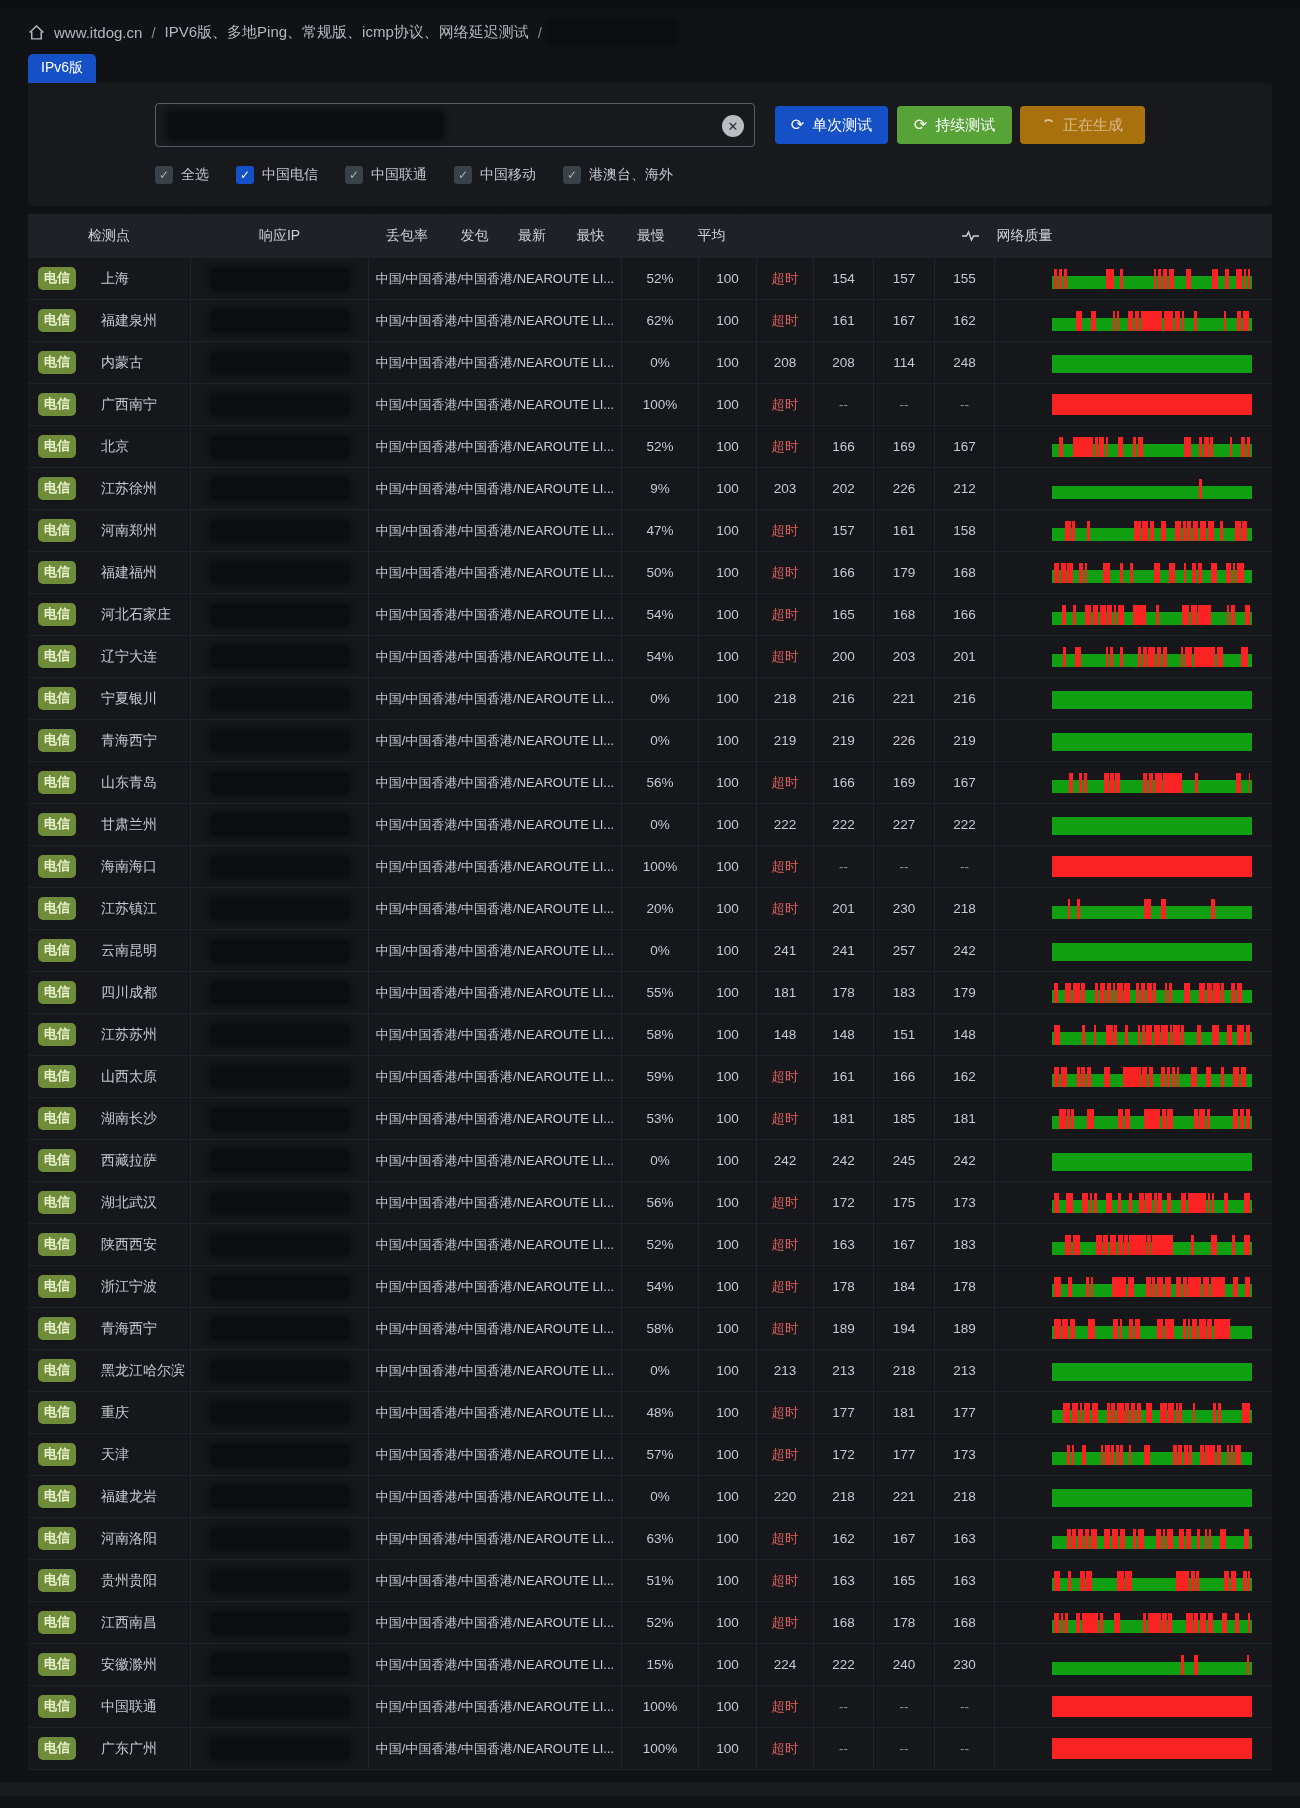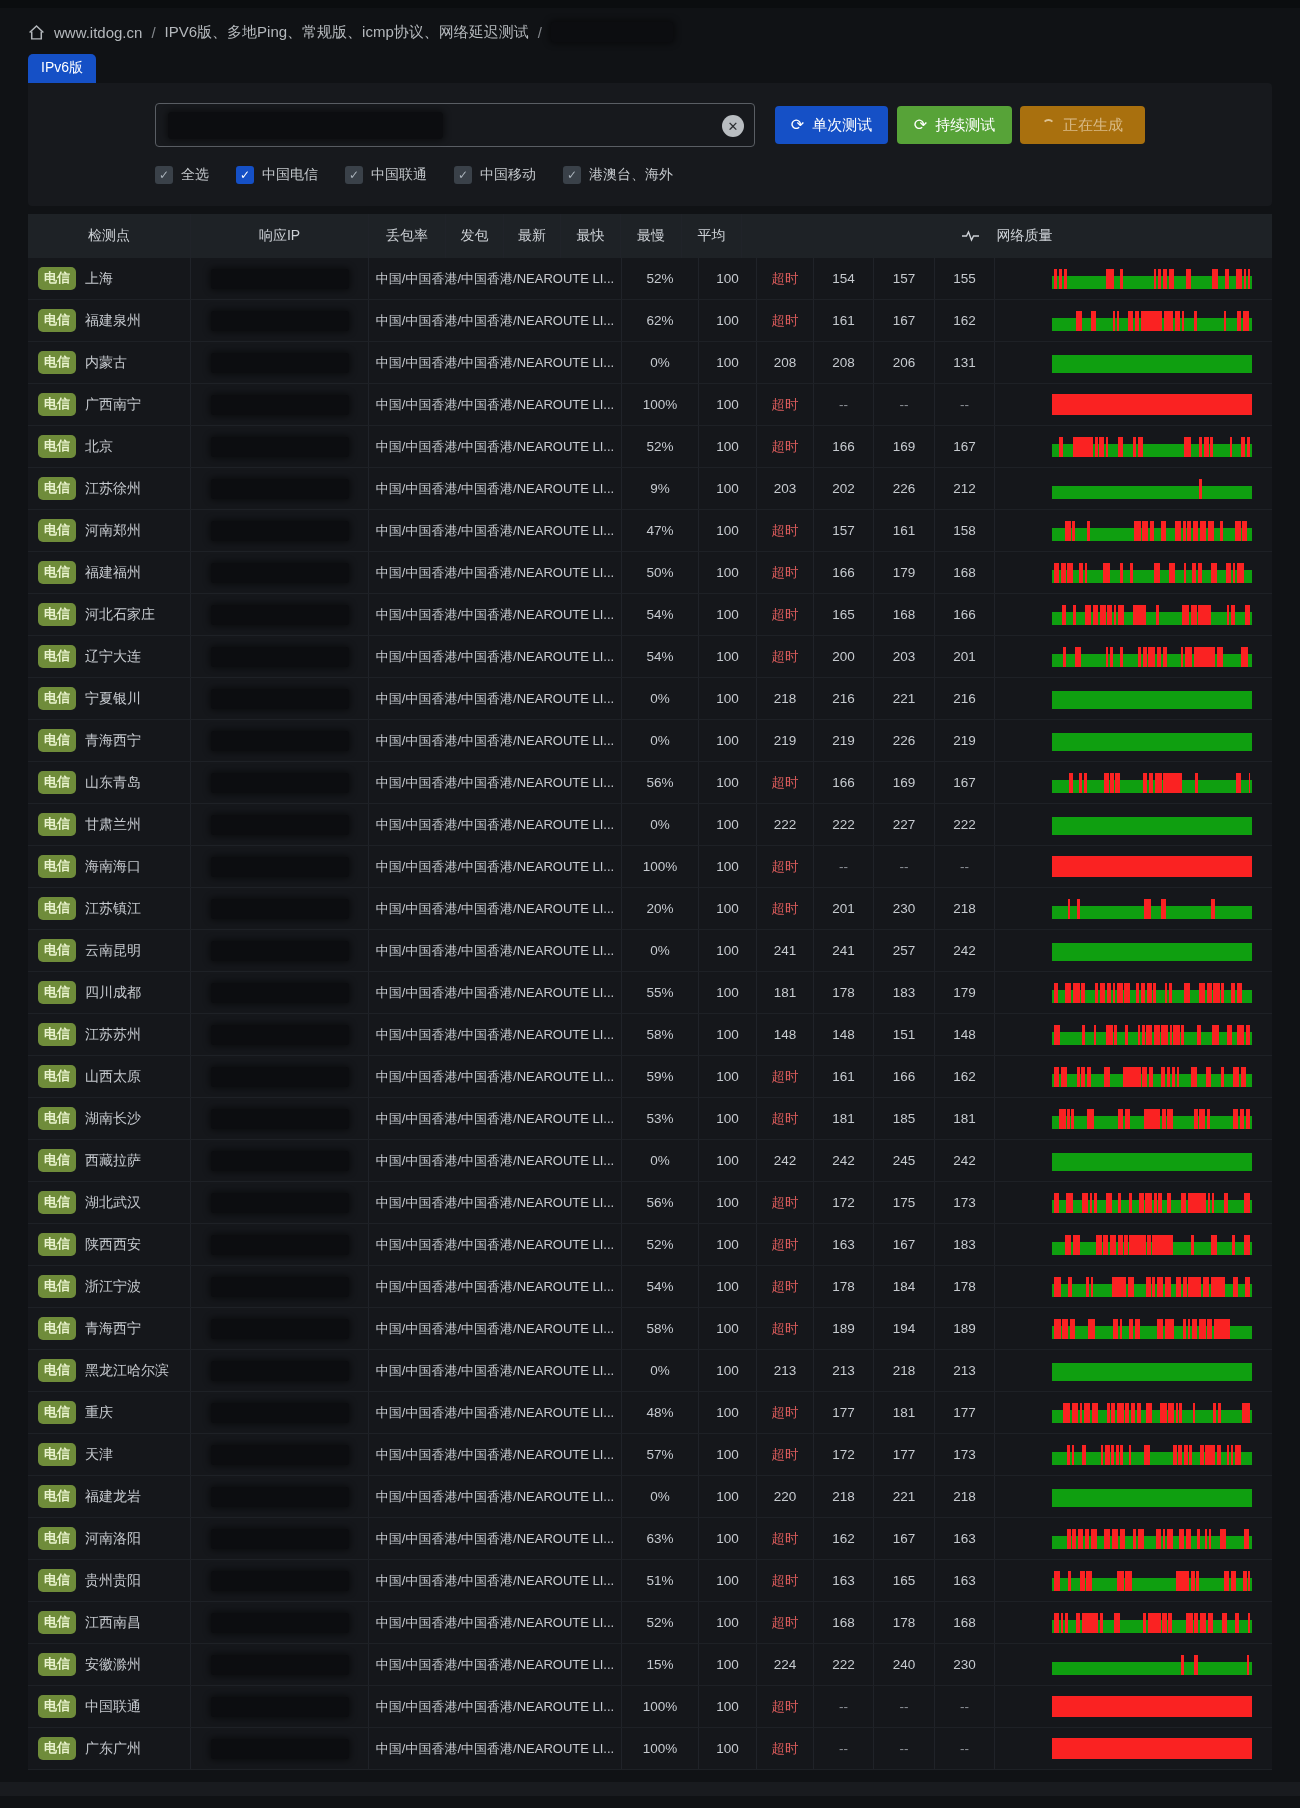--- a/index.html
+++ b/index.html
@@ -79,21 +79,21 @@
   .th:last-child, .td:last-child { border-right:none; }
   .c0{width:163px;} .c1{width:178px;} .c2{width:253px;} .c3{width:77px;} .c4{width:58px;text-align:right;}
   .c5{width:57px;} .c6{width:60px;} .c7{width:61px;} .c8{width:60px;} .c9{flex:1;}
   .th.c9 { gap:18px; }
   .tbody .tr { display:flex; height:42px; background:#15171b; border-bottom:1px solid #1e2126; }
   .td.c0 { justify-content:flex-start; padding-left:10px; }
   .badge {
     background:var(--badgeGreen); color:#e9f3cd; font-size:13px; font-weight:bold;
     padding:3px 6px; border-radius:5px; line-height:1.25;
   }
-  .city { margin-left:9px; font-size:14px; }
+  .city { margin-left:25px; font-size:14px; }
   .ip-redacted { width:138px; height:20px; border-radius:3px; }
   .loc { font-size:13px; }
   .timeout { color:var(--timeoutRed); }
   .dim { color:#8e9398; }
 
   .qbar { position:relative; width:200px; height:20px; margin-left:37px; }
   .bar-green-base { position:absolute; bottom:0; left:0; right:0; height:13px; background:var(--barGreen); }
   .bar-green-base.full { height:18px; }
   .bar-red-stripe { position:absolute; top:0; bottom:0; background:var(--barRed); }
   .bar-red-full { position:absolute; left:0; right:0; top:-1px; bottom:0; background:var(--barRed); }
@@ -304,24 +304,24 @@
     <div class="td c4">
           <span>100</span>
         </div>
     <div class="td c5">
           <span>208</span>
         </div>
     <div class="td c6">
           <span>208</span>
         </div>
     <div class="td c7">
-          <span>206</span>
-        </div>
-    <div class="td c8">
-          <span>131</span>
+          <span>114</span>
+        </div>
+    <div class="td c8">
+          <span>248</span>
         </div>
     <div class="td c9">
       <div class="qbar">
             <div class="bar-green-base full"></div>
           </div>
     </div>
   </div>
 
   <div class="tr">
     <div class="td c0">

